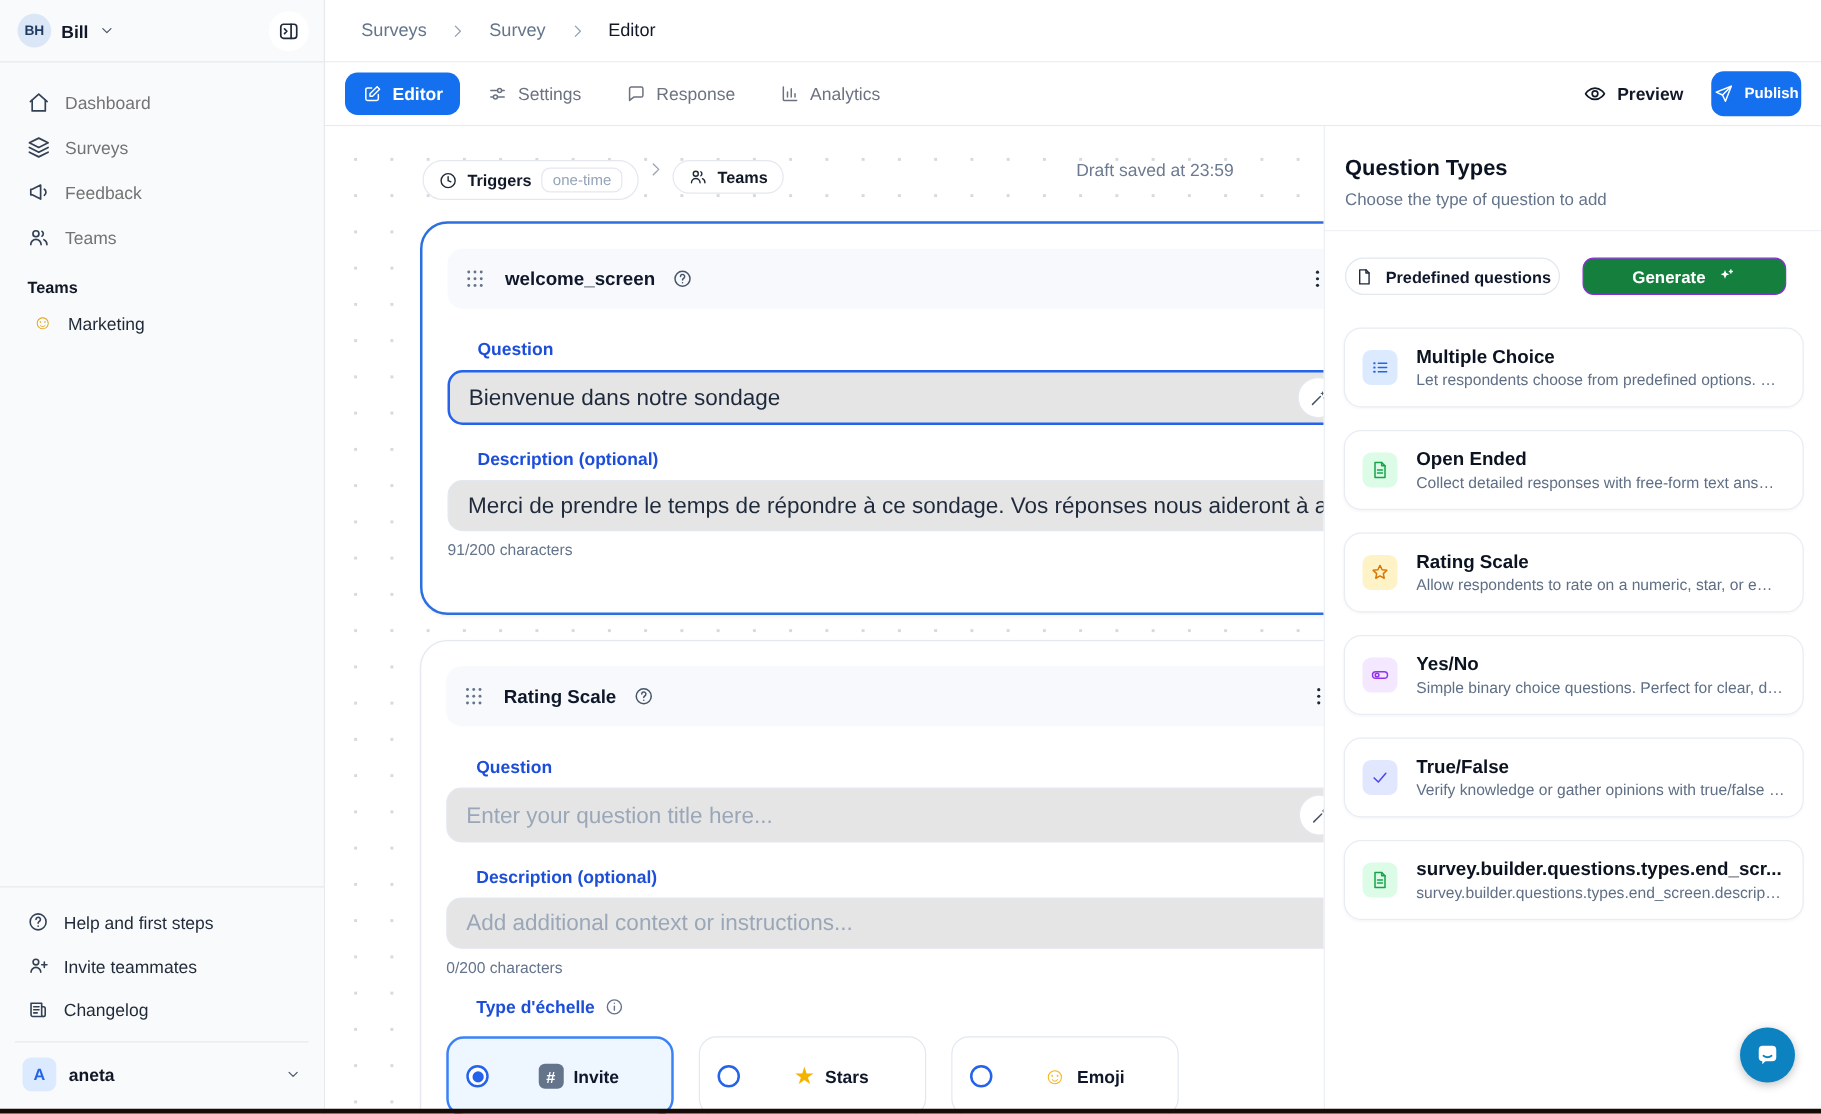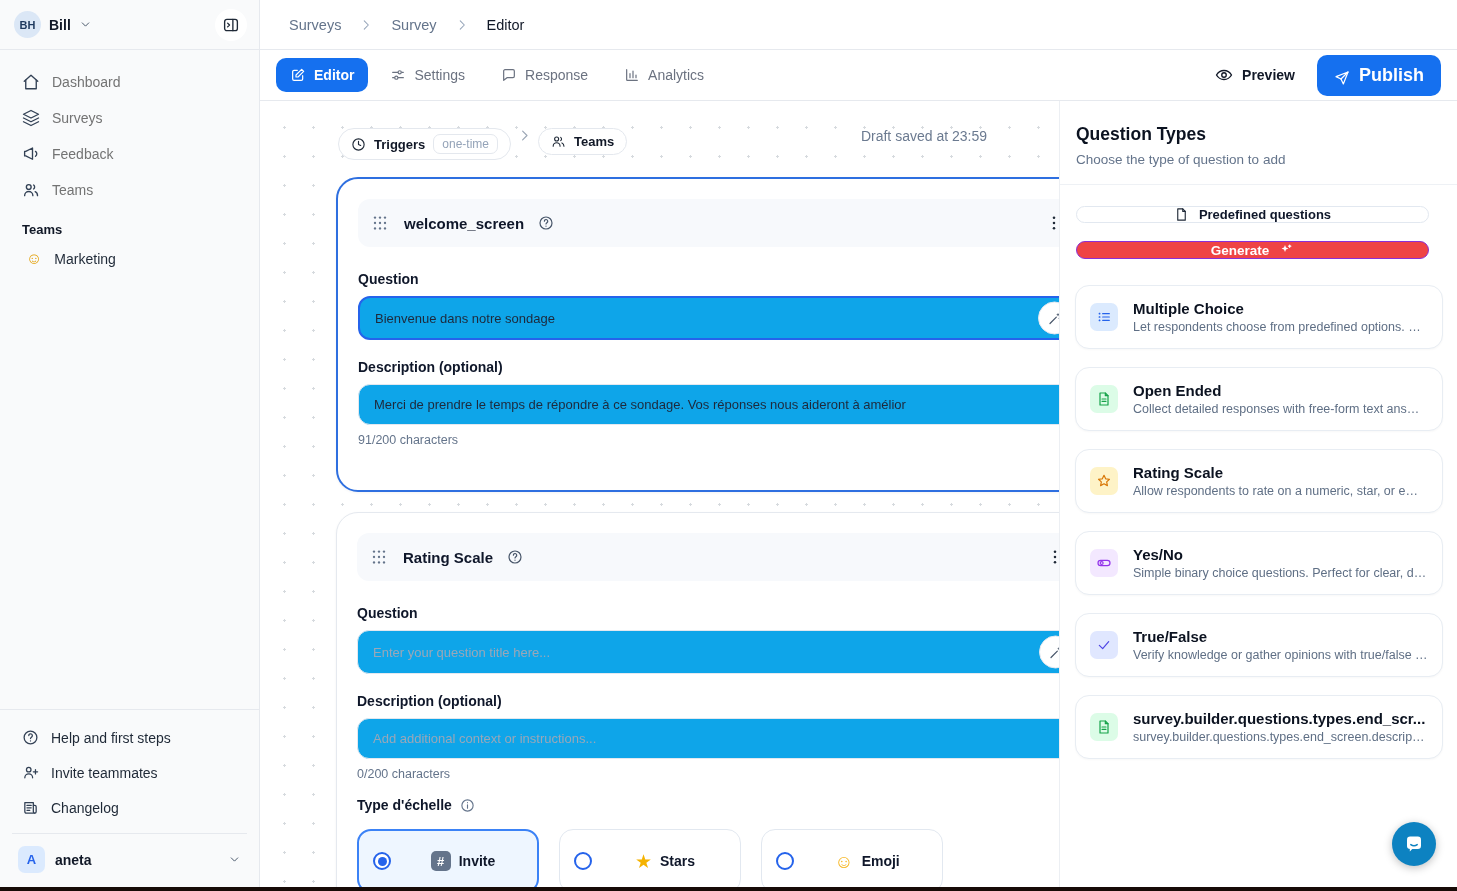--- a/index.html
+++ b/index.html
@@ -41,21 +41,21 @@
 
   
   .toolbar { position:absolute; left:260px; right:0; top:50px; height:51px; background:#fff; border-bottom:1px solid #e6e9ee; display:flex; align-items:center; justify-content:space-between; padding:0 16px; }
   .tabs { display:flex; align-items:center; gap:8px; }
   .tab { display:flex; align-items:center; gap:8px; padding:9px 14px; border-radius:10px; color:#6b7280; font-size:14px; cursor:pointer; }
   .tab svg { width:16px; height:16px; }
   .tab.active { background:#1570ef; color:#fff; font-weight:600; }
   .toolbar-right { display:flex; align-items:center; gap:22px; }
   .preview-btn { display:flex; align-items:center; gap:9px; color:#111827; font-weight:600; font-size:14px; cursor:pointer; }
   .preview-btn svg { width:18px; height:18px; color:#111827; }
-  .publish-btn { display:flex; align-items:flex-end; gap:9px; background:#1570ef; color:#fff; font-weight:600; font-size:18px; border:none; padding:10px 17px; border-radius:10px; cursor:pointer; }
+  .publish-btn { display:flex; align-items:flex-start; gap:9px; background:#1570ef; color:#fff; font-weight:600; font-size:12px; border:none; padding:10px 2px; border-radius:10px; cursor:pointer; }
   .publish-btn svg { width:16px; height:16px; }
 
   
   .canvas { position:absolute; left:260px; top:101px; width:799px; bottom:0; background-color:#fff;
     background-image:radial-gradient(circle, #d6dade 1.2px, transparent 1.3px);
     background-size:29px 29px; background-position:10px 12px; overflow:hidden; }
   .canvas-toprow { position:absolute; top:27px; left:78px; right:72px; display:flex; align-items:flex-start; }
   .pill { display:flex; align-items:center; gap:8px; background:#fff; border:1px solid #e4e8ee; border-radius:999px; padding:5px 12px; font-size:13px; font-weight:600; color:#111827; cursor:pointer; }
   .pill svg { width:15px; height:15px; color:#1f2937; }
   .badge { font-size:12px; font-weight:400; color:#94a3b8; border:1px solid #e4e8ee; border-radius:7px; padding:2px 8px; }
@@ -63,24 +63,24 @@
   .draft-status { margin-left:auto; color:#6b7a90; font-size:14px; }
 
   .qcard { position:absolute; left:76px; width:763px; background:#fff; border-radius:22px; padding:20px 20px; box-shadow:0 1px 3px rgba(15,23,42,.05); }
   .qcard.focused { border:2px solid #2e6fe0; top:76px; height:315px; }
   .qcard.plain { border:1px solid #e5e9ef; top:411px; height:479px; }
   .qcard-header { height:48px; background:#f7f9fc; border-radius:12px; display:flex; align-items:center; padding:0 14px 0 12px; gap:14px; margin-bottom:24px; }
   .grip { width:20px; height:20px; color:#64748b; cursor:grab; }
   .qcard-title { font-size:15px; font-weight:600; color:#0f172a; }
   .qhelp { width:16px; height:16px; color:#475569; cursor:pointer; }
   .kebab { margin-left:auto; width:18px; height:18px; color:#1f2937; cursor:pointer; }
-  .field-label { font-size:14px; font-weight:600; color:#0f172a; margin-bottom:9px; display:flex; align-items:center; gap:8px; }
+  .field-label { font-size:14px; font-weight:600; color:#1d4ed8; margin-bottom:9px; display:flex; align-items:center; gap:8px;margin-left:24px; }
   .info-ic { width:15px; height:15px; color:#64748b; }
   .input-wrap { position:relative; margin-bottom:19px; }
-  .text-input { width:100%; height:44px; border:1px solid #e2e8f0; border-radius:12px; padding:0 52px 0 15px; font-size:13px; color:#1e293b; font-family:"Liberation Sans",sans-serif; background:#0ea5e9; outline:none; }
+  .text-input { width:100%; height:44px; border:1px solid #e2e8f0; border-radius:12px; padding:0 52px 0 15px; font-size:18px; color:#1e293b; font-family:"Liberation Sans",sans-serif; background:#e5e5e5; outline:none; }
   .text-input::placeholder { color:#9aa7b8; }
   .text-input.focus-blue { border:2px solid #2563eb; }
   .wand-btn { position:absolute; right:6px; top:50%; transform:translateY(-50%); width:33px; height:33px; border-radius:50%; border:1px solid #e2e8f0; background:#fff; display:flex; align-items:center; justify-content:center; color:#475569; cursor:pointer; }
   .wand-btn svg { width:16px; height:16px; }
   .char-count { font-size:12.5px; color:#64748b; margin-top:-11px; margin-bottom:16px; }
   .scale-row { display:flex; gap:20px; margin-top:16px; }
   .scale-option { width:182px; height:64px; border:1px solid #e2e8f0; border-radius:14px; background:#fff; display:flex; align-items:center; gap:12px; padding:0 14px; cursor:pointer; }
   .scale-option.selected { border:2px solid #3b82f6; background:#eef6ff; }
   .radio { width:18px; height:18px; border-radius:50%; border:2px solid #2563eb; background:#fff; flex:none; position:relative; }
   .radio.on::after { content:""; position:absolute; inset:2.5px; border-radius:50%; background:#2563eb; }
@@ -90,24 +90,24 @@
   .star-glyph { font-size:19px; color:#f5b301; line-height:1; }
   .smile-glyph { font-size:19px; color:#f6b51e; line-height:1; }
 
   
   .rpanel { position:absolute; left:1059px; right:0; top:101px; bottom:0; background:#fff; border-left:1px solid #eceff3; }
   .back-row { display:flex; align-items:center; gap:15px; padding:25px 0 0 27px; font-size:14px; font-weight:600; color:#0f172a; cursor:pointer; }
   .back-row svg { width:14px; height:14px; color:#0f172a; }
   .rpanel-title { font-size:17.5px; font-weight:700; color:#0b1220; padding:23px 16px 0 16px; }
   .rpanel-sub { font-size:13.5px; color:#64748b; padding:7px 16px 0 16px; }
   .rpanel-divider { border-top:1px solid #eef1f5; margin-top:17px; }
-  .rpanel-actions { display:flex; gap:18px; padding:21px 28px 0 16px;flex-direction:column; }
+  .rpanel-actions { display:flex; gap:18px; padding:21px 28px 0 16px; }
   .predef-btn { flex:1.06; display:flex; align-items:center; justify-content:center; gap:10px; height:30px; border:1px solid #e2e8f0; border-radius:15px; background:#fff; font-size:13px; font-weight:600; color:#0f172a; cursor:pointer; }
   .predef-btn svg { width:15px; height:15px; color:#1f2937; }
-  .generate-btn { flex:1; display:flex; align-items:center; justify-content:center; gap:9px; height:30px; border:1px solid #8b2fd6; border-radius:9px; background:#ef4444; font-size:13.5px; font-weight:600; color:#fff; cursor:pointer; }
+  .generate-btn { flex:1; display:flex; align-items:center; justify-content:center; gap:9px; height:30px; border:1px solid #8b2fd6; border-radius:9px; background:#15803d; font-size:13.5px; font-weight:600; color:#fff; cursor:pointer; }
   .generate-btn svg { width:16px; height:16px; }
   .type-list { padding:26px 14px 0 15px; }
   .type-card { height:64px; border:1px solid #e8edf3; border-radius:14px; background:#fff; display:flex; align-items:center; padding:0 14px; margin-bottom:18px; cursor:pointer; box-shadow:0 1px 2px rgba(15,23,42,.03); }
   .type-ic { width:28px; height:28px; border-radius:7px; flex:none; display:flex; align-items:center; justify-content:center; margin-right:15px; }
   .type-ic svg { width:16px; height:16px; }
   .type-text { min-width:0; }
   .type-title { font-size:15px; font-weight:600; color:#0b1220; white-space:nowrap; overflow:hidden; text-overflow:ellipsis; }
   .type-desc { font-size:12.5px; color:#5f6f85; margin-top:3px; white-space:nowrap; overflow:hidden; text-overflow:ellipsis; }
   .ic-blue { background:#dbeafe; color:#2563eb; }
   .ic-green { background:#dcfce7; color:#16a34a; }

